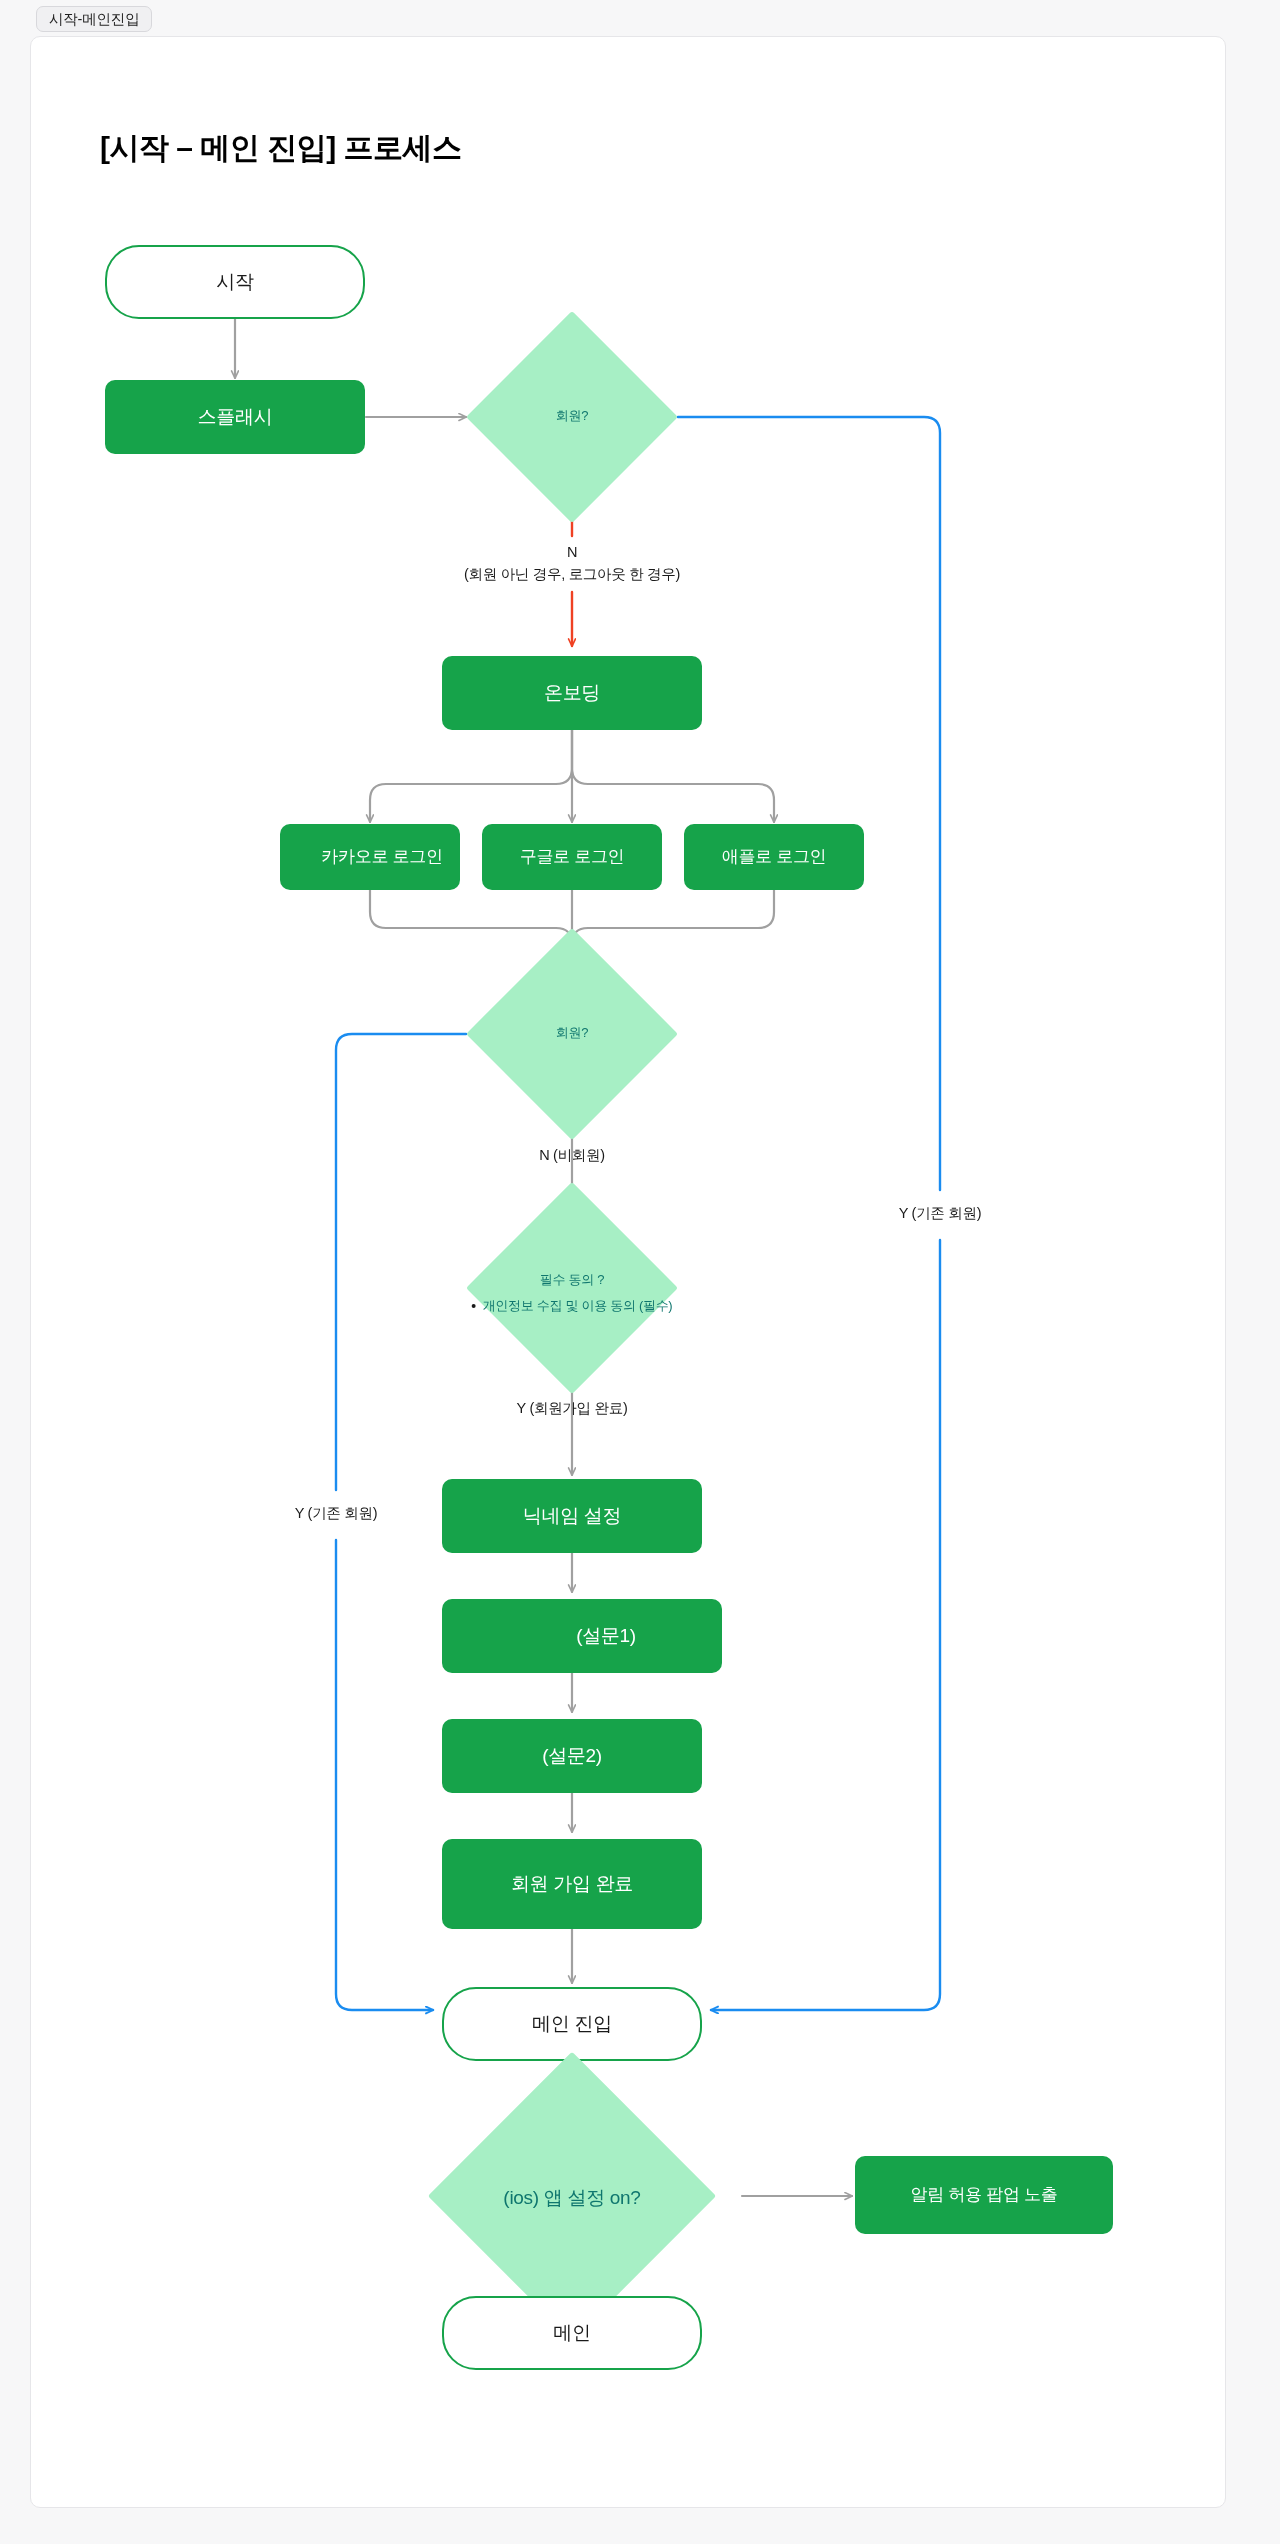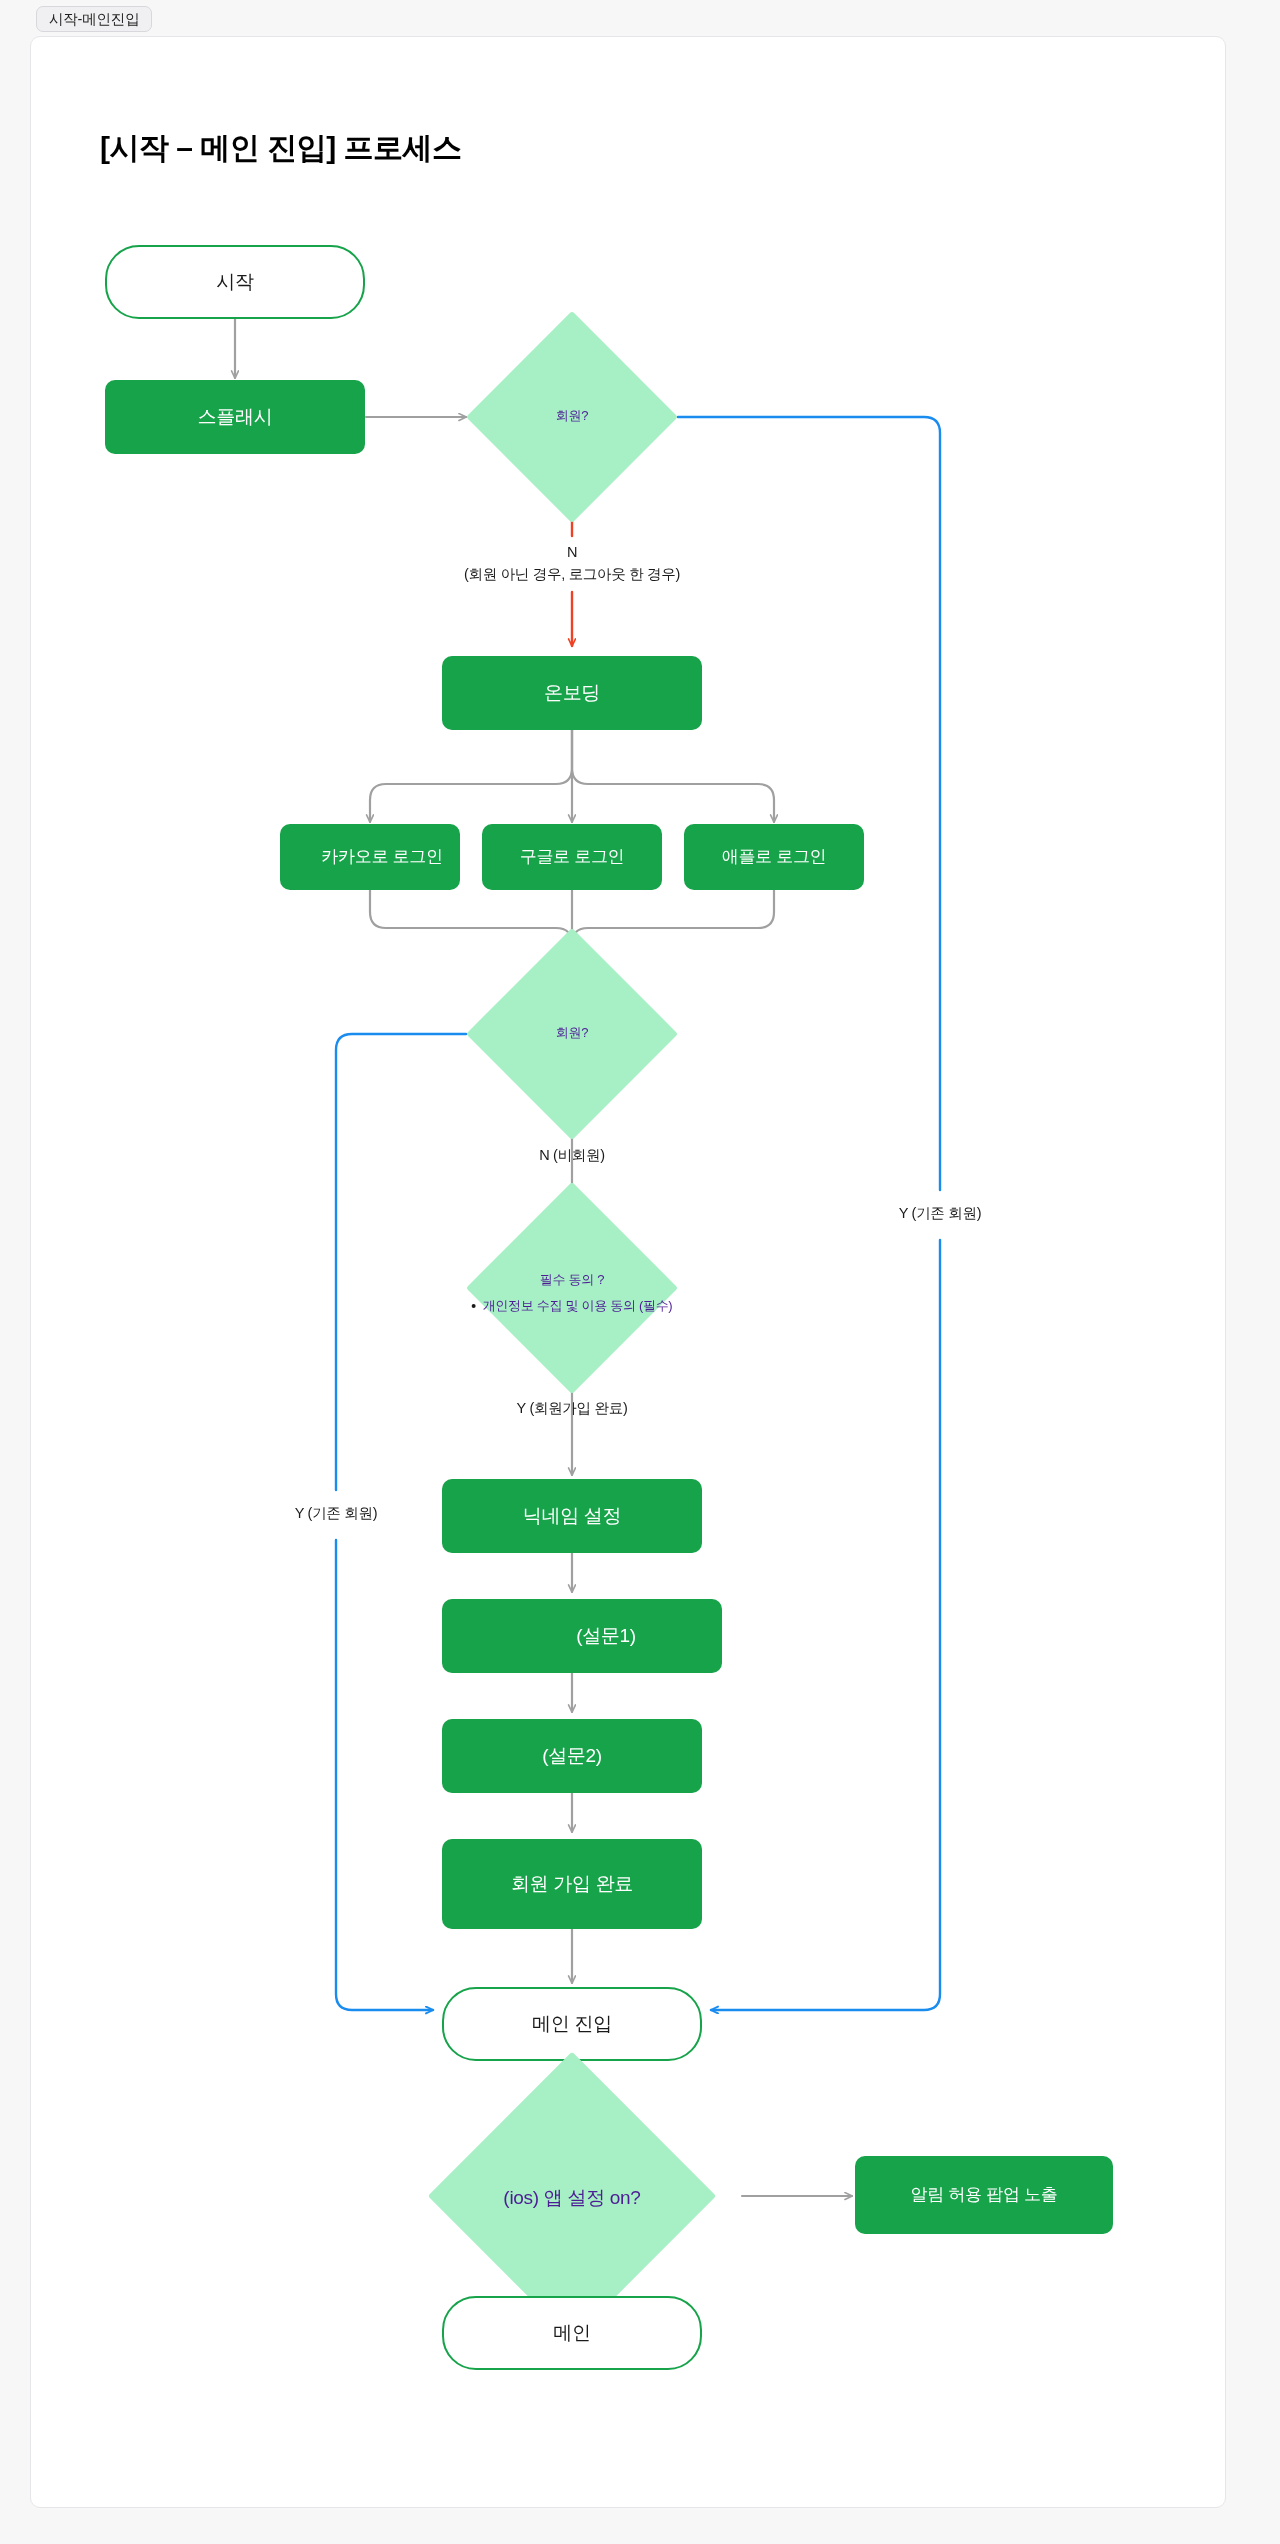--- a/index.html
+++ b/index.html
@@ -89,21 +89,21 @@
     background: #a7efc5;
     transform: rotate(45deg);
     border-radius: 3px;
   }
   .diamond-label {
     position: absolute;
     left: 50%;
     transform: translateX(-50%);
     white-space: nowrap;
     text-align: center;
-    color: #4c1d95;
+    color: #0f766e;
     letter-spacing: -0.3px;
   }
 
   
   .edge-label {
     position: absolute;
     font-size: 14.5px;
     color: #1a1a1a;
     text-align: center;
     white-space: nowrap;

